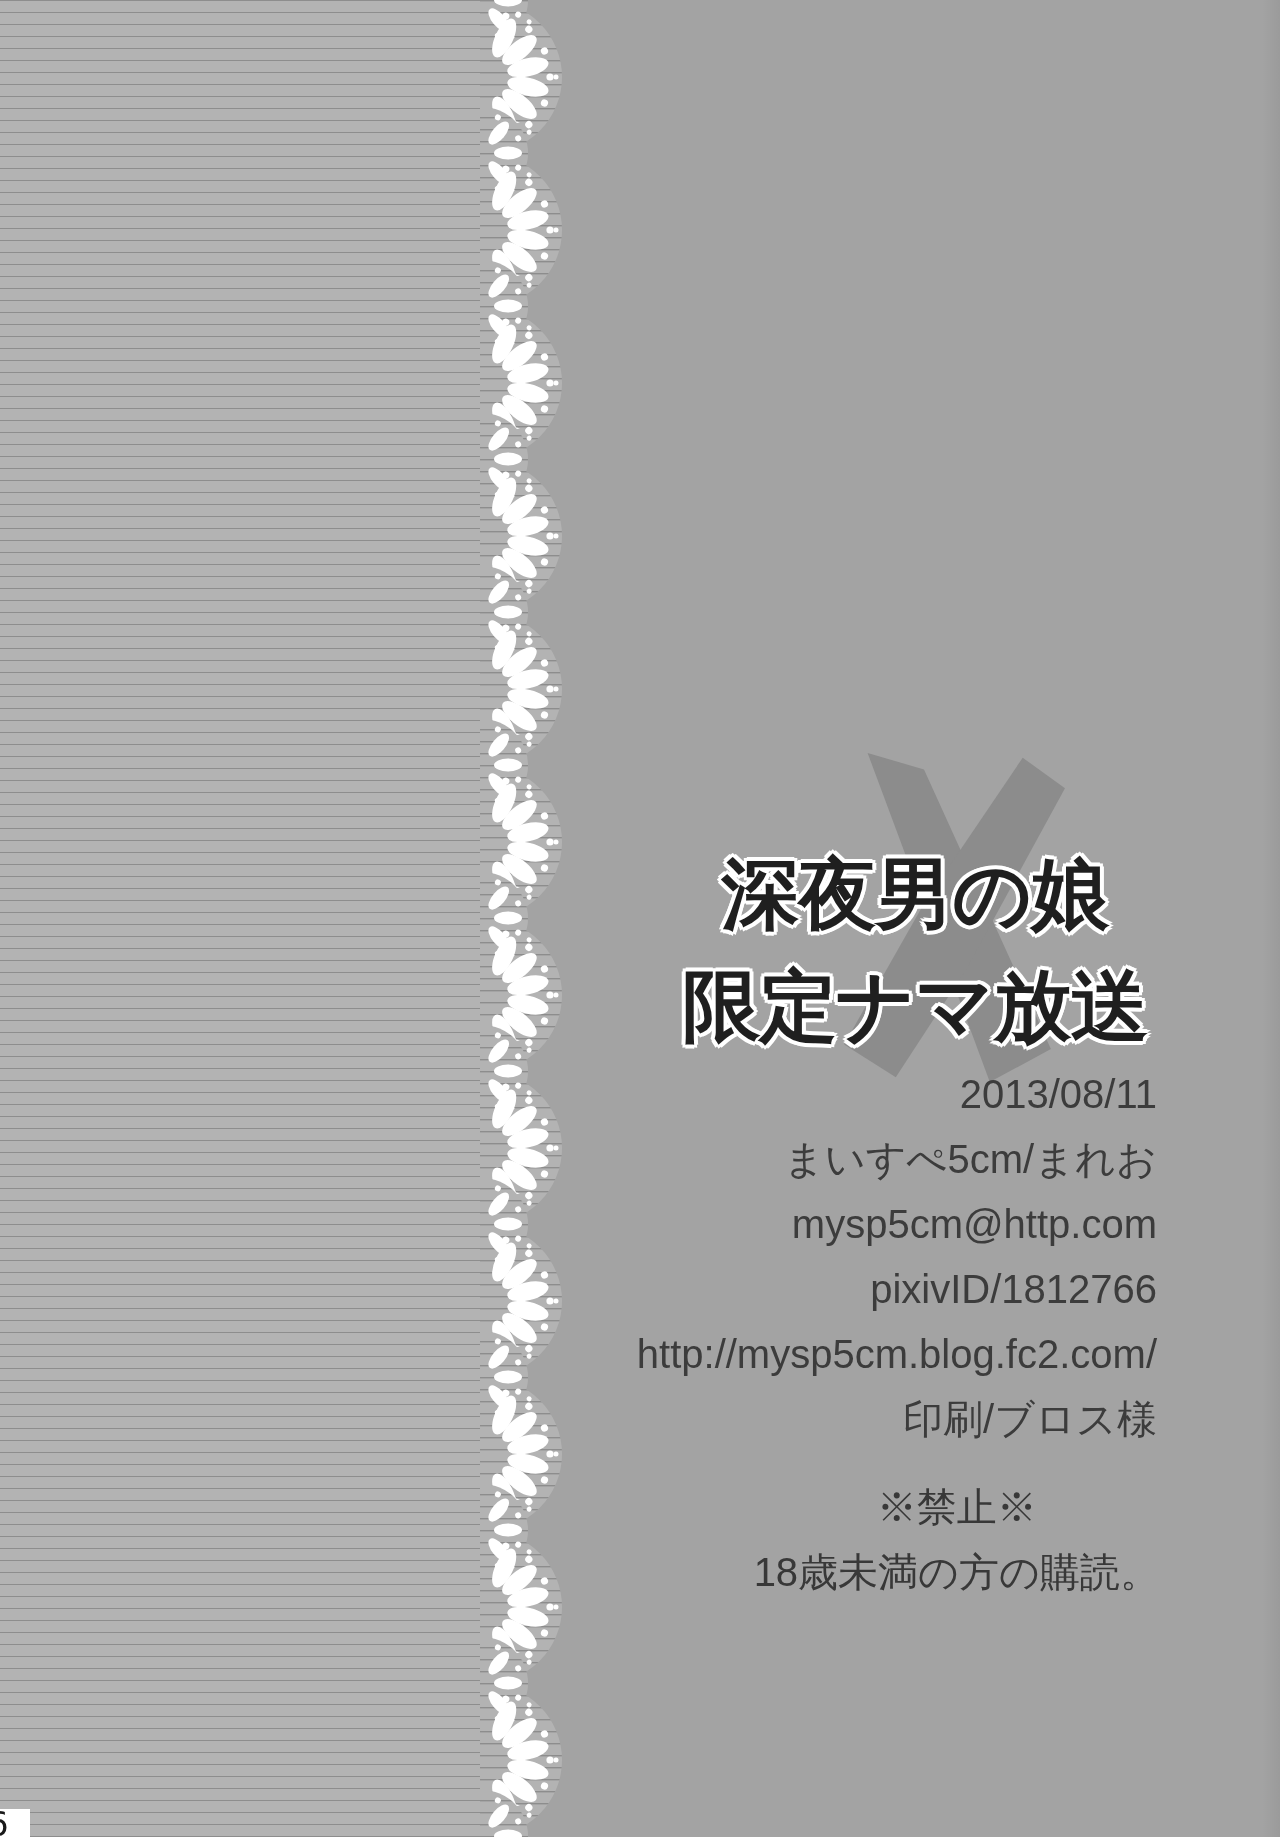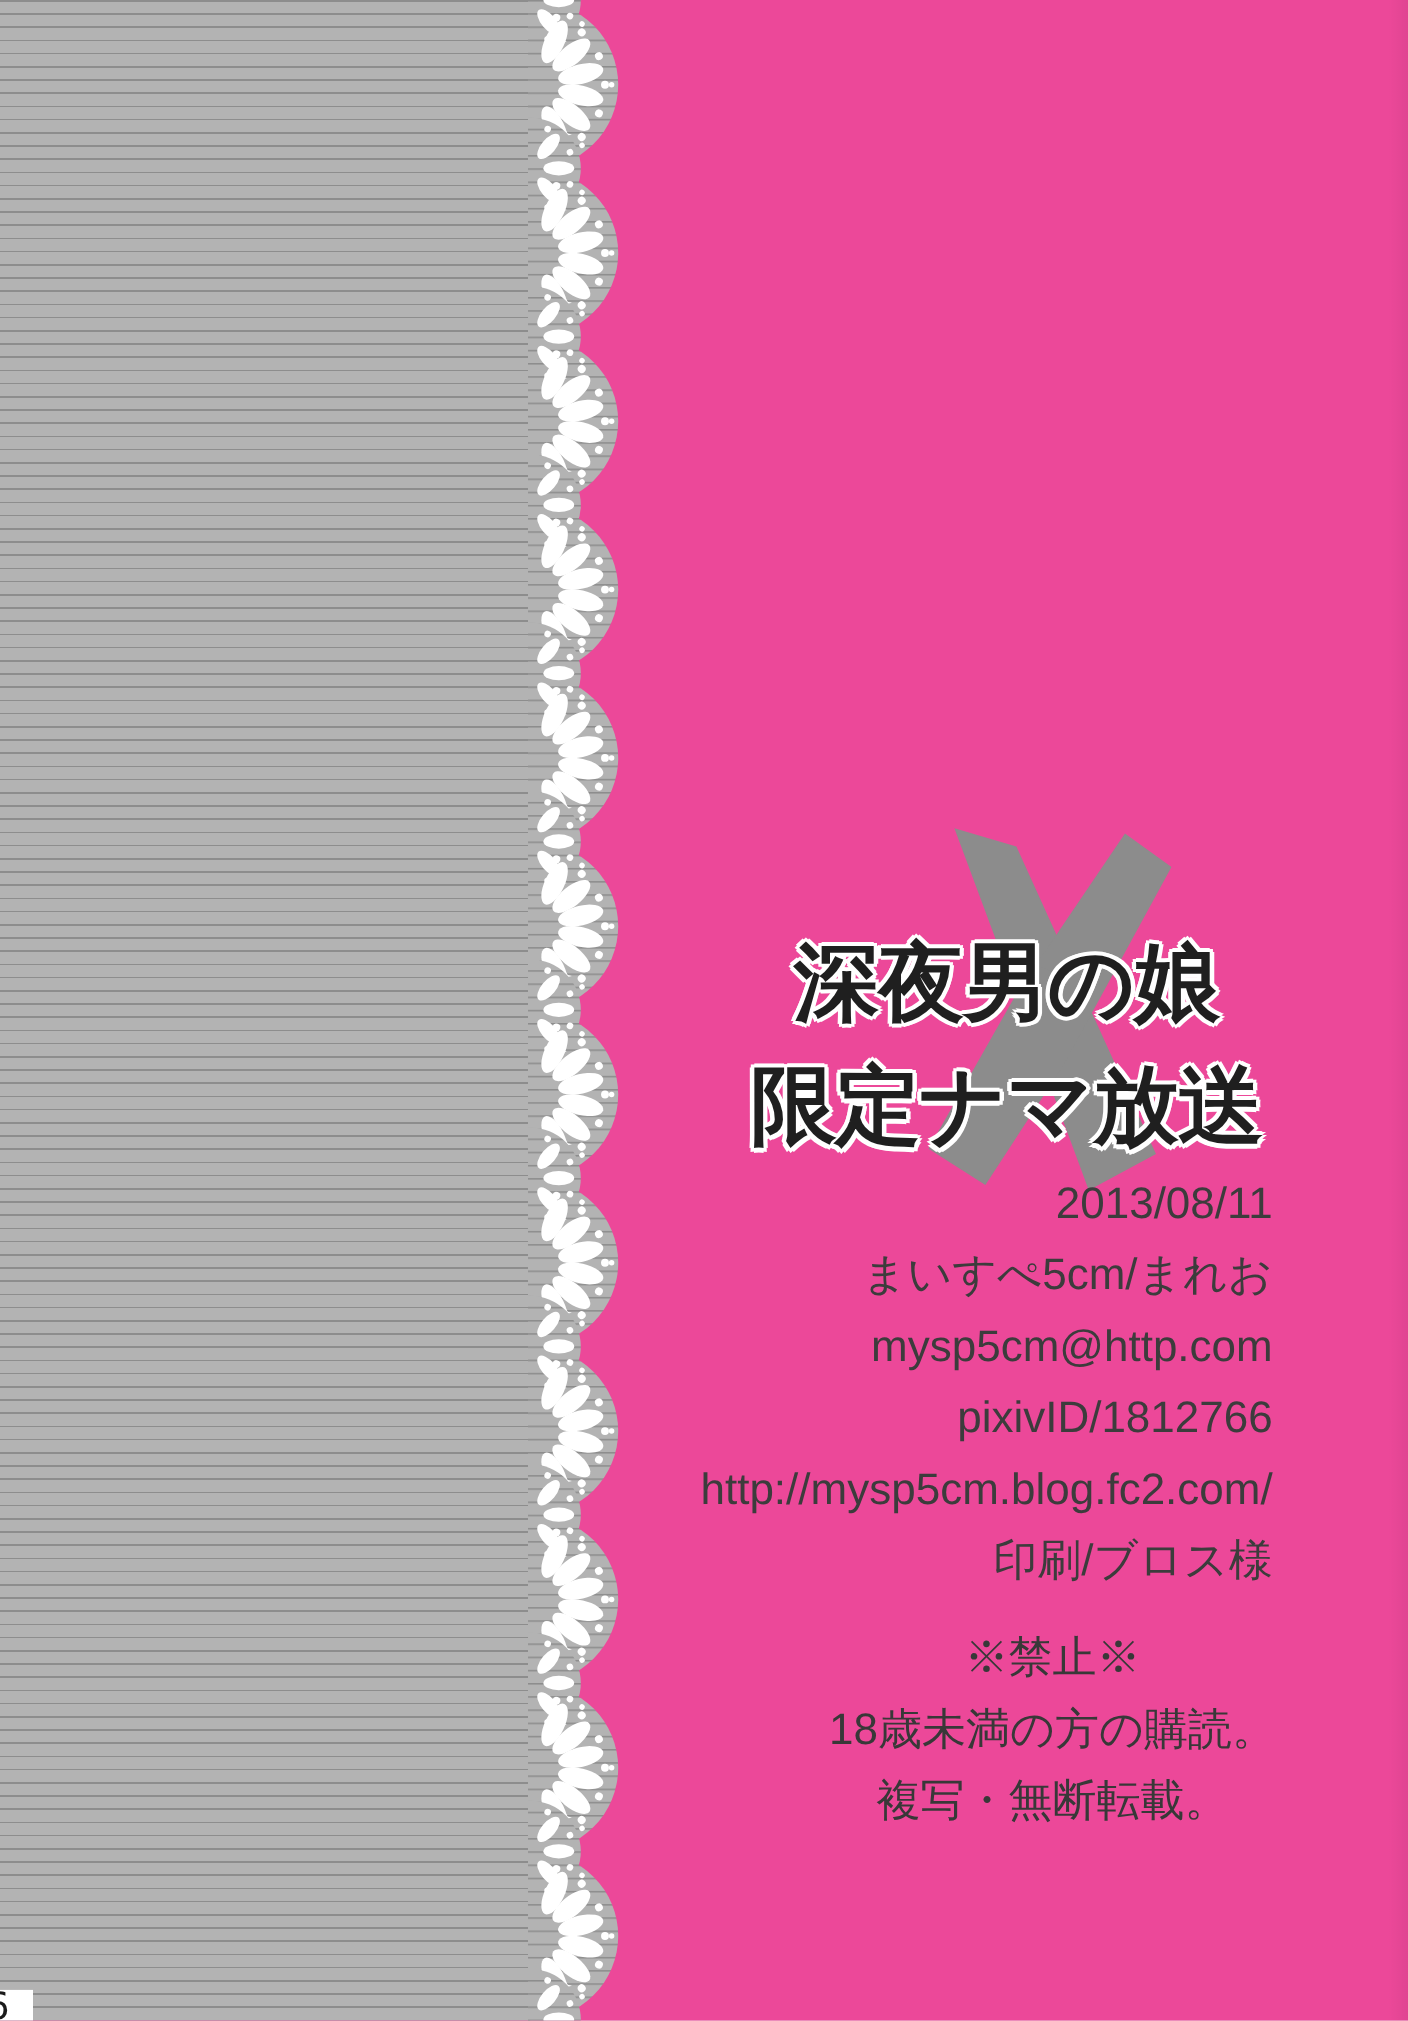--- a/index.html
+++ b/index.html
@@ -1,18 +1,18 @@
 <!DOCTYPE html>
 <html><head>
 <meta charset="utf-8">
 <style>
   html,body{margin:0;padding:0;background:#e8e8e8;}
   .page{
     position:relative;width:1280px;height:1837px;overflow:hidden;
-    background:#ec4899;font-family:"Liberation Sans",sans-serif;
+    background:#a3a3a3;font-family:"Liberation Sans",sans-serif;
   }
   
   .panel{
     position:absolute;left:0;top:0;width:482px;height:100%;
     background:repeating-linear-gradient(to bottom,#8d8d8d 0,#8d8d8d 1.4px,#b3b3b3 1.4px,#b3b3b3 12px);
   }
   .lace{position:absolute;left:480px;top:0;}
   
   .title-area{
     position:absolute;left:585px;top:838px;width:660px;text-align:center;z-index:2;
@@ -134,21 +134,20 @@
     <div class="credit-line">まいすぺ5cm/まれお</div>
     <div class="credit-line">mysp5cm@http.com</div>
     <div class="credit-line">pixivID/1812766</div>
     <div class="credit-line">http://mysp5cm.blog.fc2.com/</div>
     <div class="credit-line">印刷/ブロス様</div>
   </div>
 
   <div class="prohibition">
     <div class="credit-line">※禁止※</div>
     <div class="credit-line">18歳未満の方の購読。</div>
-    <div class="credit-line">複写・無断転載。</div>
   </div>
 
   <div class="pagenum-box">
     <span>6</span>
   </div>
 
   <div class="scan-edge"></div>
 </div>
 
 </body></html>

